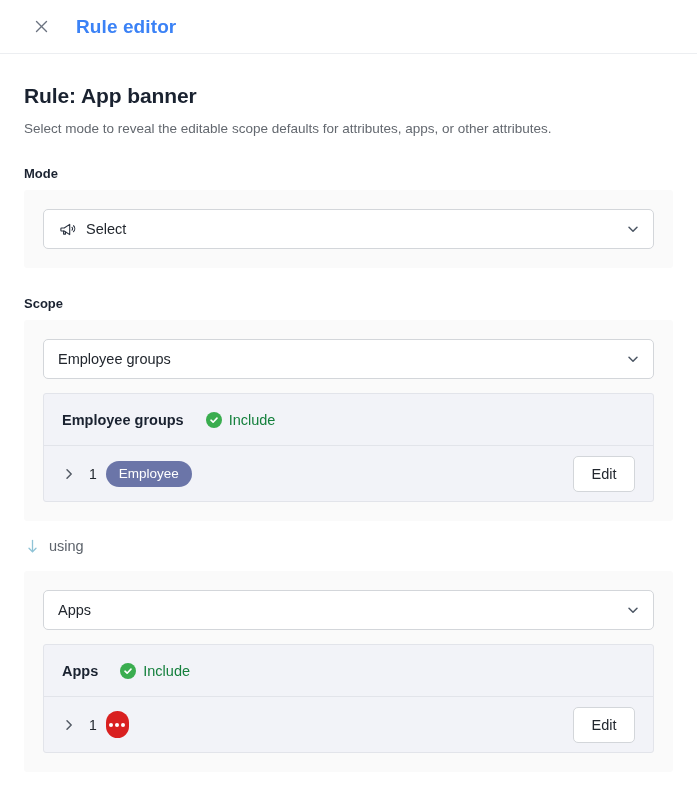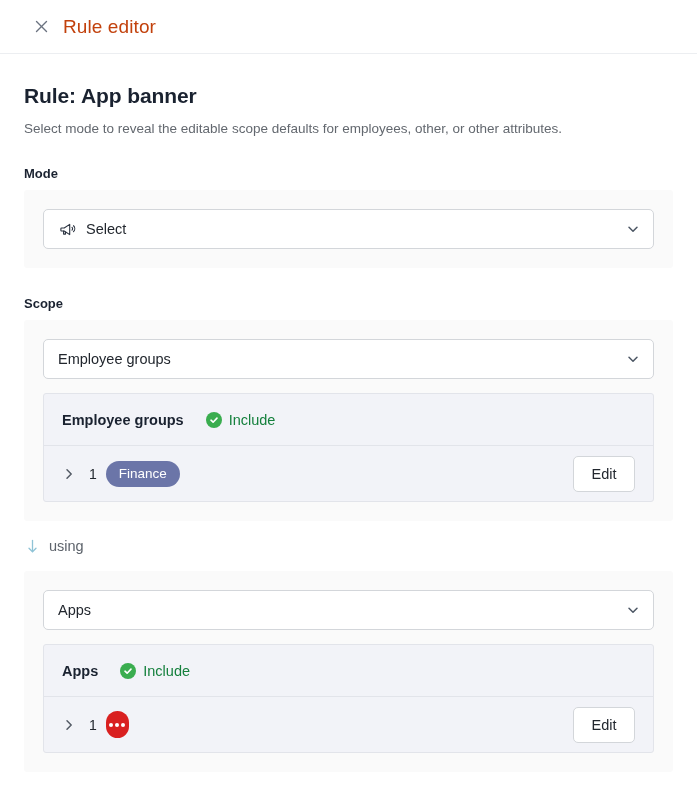--- a/index.html
+++ b/index.html
@@ -28,25 +28,25 @@
     height: 26px;
     display: flex;
     align-items: center;
     justify-content: center;
     cursor: pointer;
     color: #6b7280;
     flex: none;
   }
   .close-btn svg { display: block; }
   .topbar-title {
-    margin-left: 9px;
+    margin-left: 22px;
     font-size: 19px;
-    font-weight: 400;
+    font-weight: 700;
     letter-spacing: .1px;
-    color: #c2410c;
+    color: #3b82f6;
   }
 
   
   .page { padding: 0 24px; }
 
   .rule-title {
     margin: 30px 0 12px 0;
     font-size: 21px;
     font-weight: 700;
     letter-spacing: -.1px;
@@ -247,21 +247,21 @@
       <line x1="2.5" y1="2.5" x2="12.5" y2="12.5"></line>
       <line x1="12.5" y1="2.5" x2="2.5" y2="12.5"></line>
     </svg>
   </div>
   <div class="topbar-title">Rule editor</div>
 </div>
 
 <div class="page">
 
   <h1 class="rule-title">Rule: App banner</h1>
-  <p class="rule-sub">Select mode to reveal the editable scope defaults for employees, other, or other attributes.</p>
+  <p class="rule-sub">Select mode to reveal the editable scope defaults for attributes, apps, or other attributes.</p>
 
   <div class="section-label">Mode</div>
   <div class="card">
     <div class="select">
       <span class="sel-icon">
         <svg width="17" height="17" viewBox="0 0 20 20" fill="none" stroke="currentColor" stroke-width="1.3" stroke-linecap="round" stroke-linejoin="round">
           <path d="M3 8.2h3.1L12.6 4v12L6.1 11.8H3a.8.8 0 0 1-.8-.8V9a.8.8 0 0 1 .8-.8z"></path>
           <path d="M5.4 11.8v3.6h2.2v-2.4"></path>
           <path d="M15.3 7.4c.9.9.9 2.4 0 3.3"></path>
           <path d="M17.1 5.6c1.9 1.9 1.9 5 0 6.9"></path>
@@ -301,21 +301,21 @@
         </span>
       </div>
 
       <div class="scope-row">
         <span class="row-chev">
           <svg width="14" height="14" viewBox="0 0 14 14" fill="none" stroke="currentColor" stroke-width="1.5" stroke-linecap="round" stroke-linejoin="round">
             <polyline points="5,2.8 9.2,7 5,11.2"></polyline>
           </svg>
         </span>
         <span class="row-count">1</span>
-        <span class="chip">Finance</span>
+        <span class="chip">Employee</span>
         <span class="row-spacer"></span>
         <button class="edit-btn">Edit</button>
       </div>
     </div>
   </div>
 
   <div class="using-row">
     <span class="using-arrow">
       <svg width="13" height="15" viewBox="0 0 13 15" fill="none" stroke="currentColor" stroke-width="1.3" stroke-linecap="round" stroke-linejoin="round">
         <line x1="6.5" y1="1.5" x2="6.5" y2="12.5"></line>

